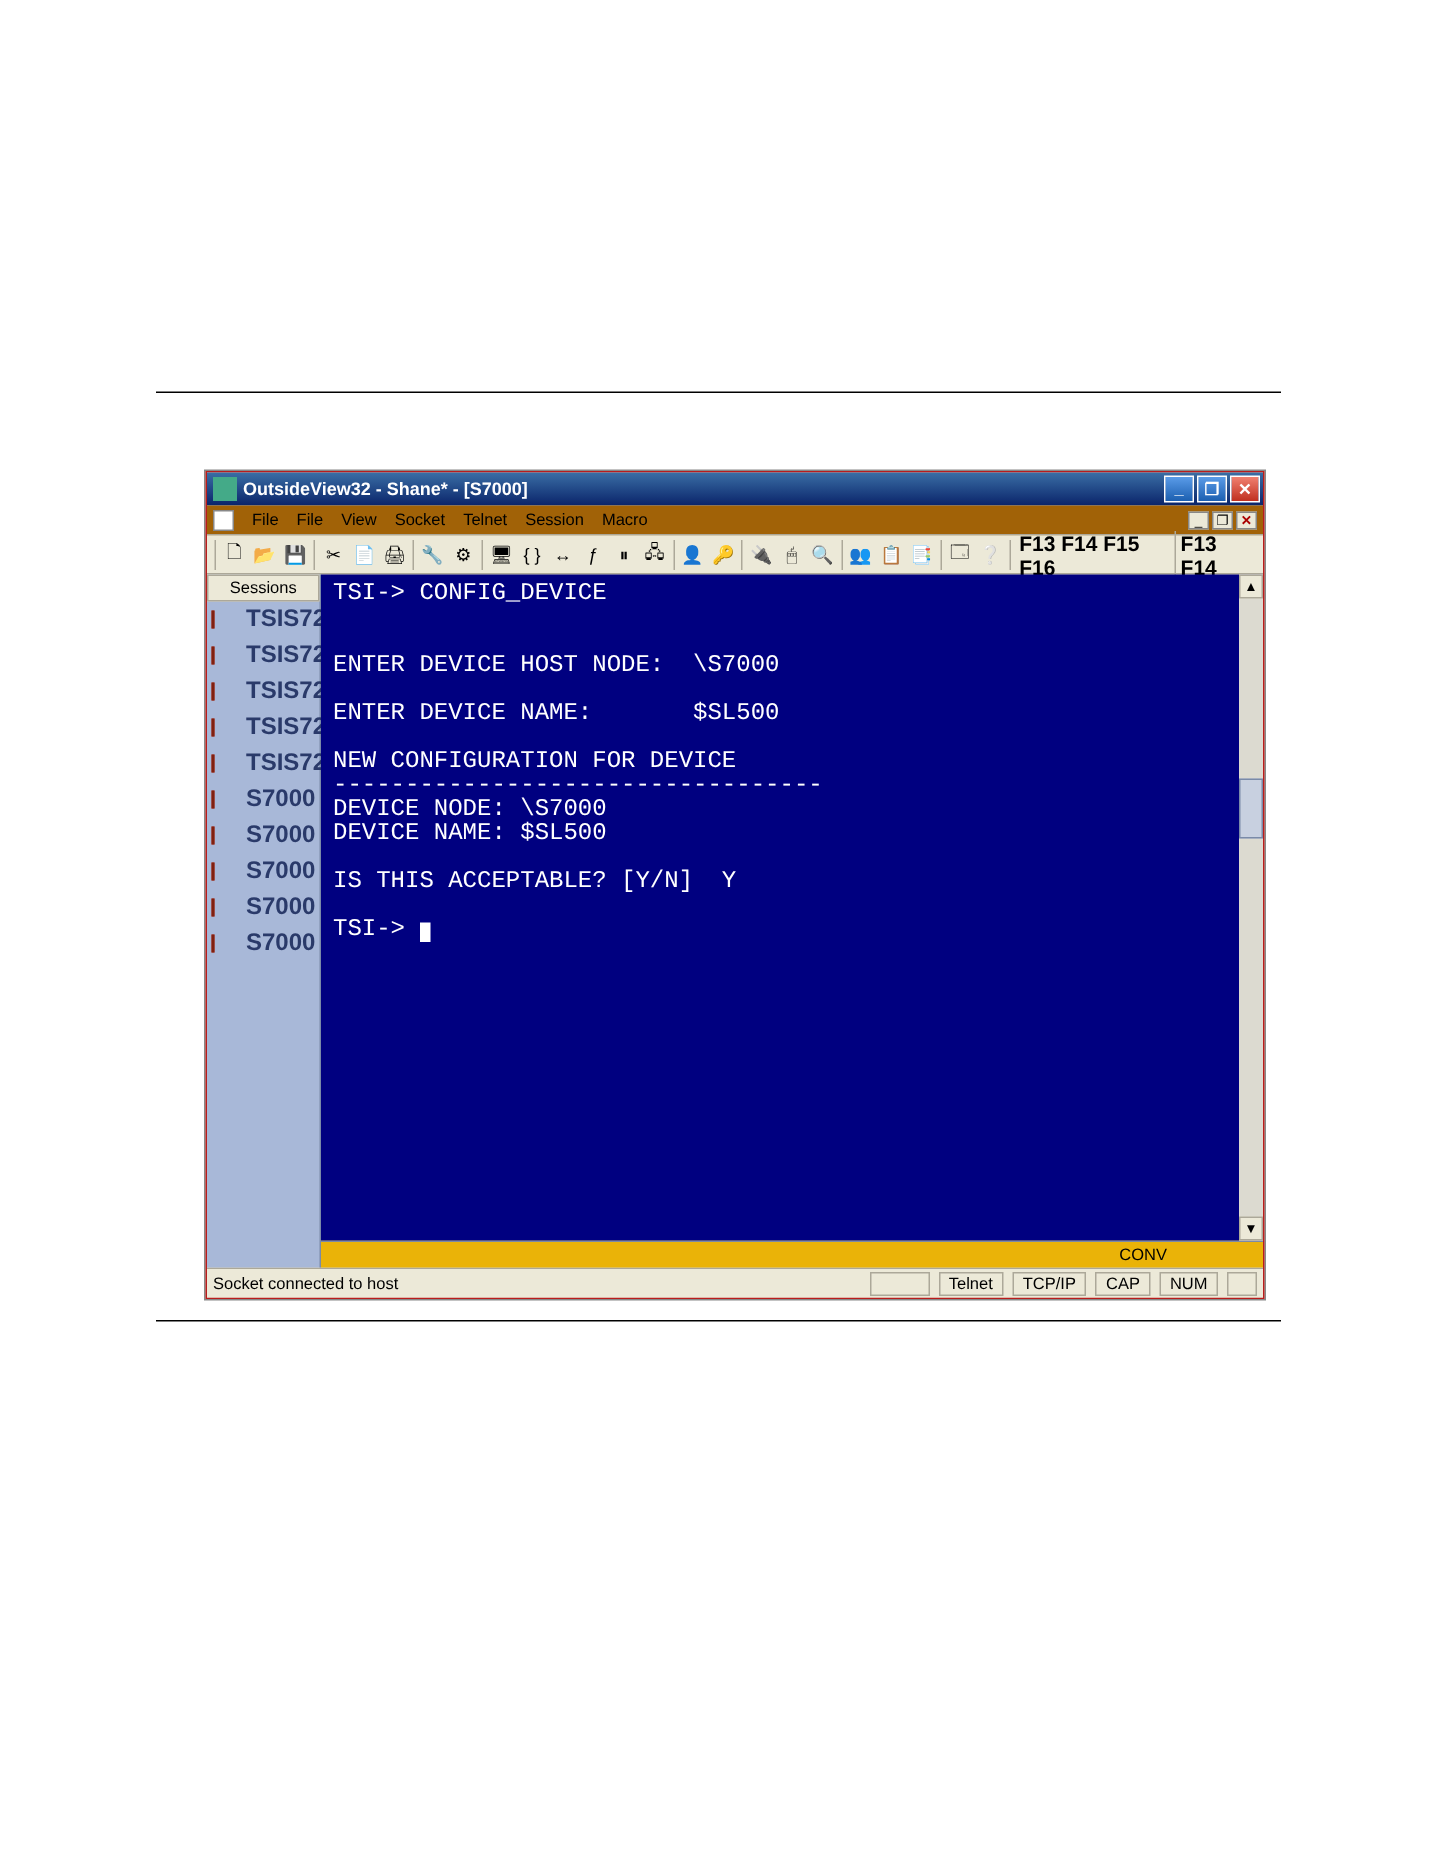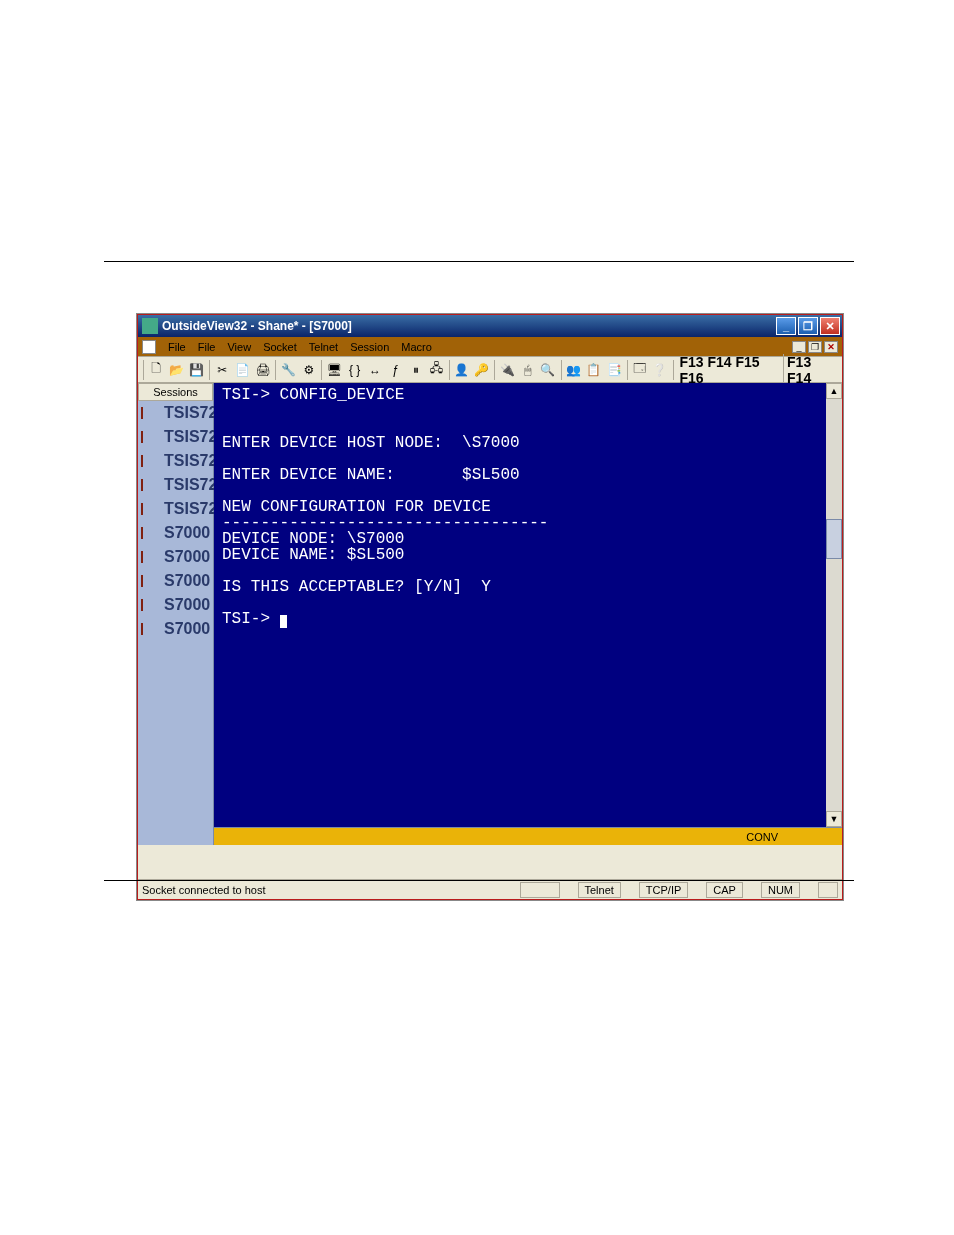--- a/index.html
+++ b/index.html
@@ -216,22 +216,21 @@
   .term-status .ts-right { margin-left:auto; padding-right:60px; }
 
   .statusbar {
     height: 20px;
     background: #ece9d8;
     border-top: 1px solid #aca899;
     display:flex;
     align-items:center;
     font-size:11px;
     padding: 0 4px;
-    gap: 18px;
-    margin-top: 34px;
+    gap: 6px;
   }
   .statusbar .st-main { flex:1; }
   .statusbar .st-cell {
     border:1px solid #aca899;
     padding:1px 6px;
     min-width:40px;
     height:16px;
     display:flex;align-items:center;
   }
 </style>

